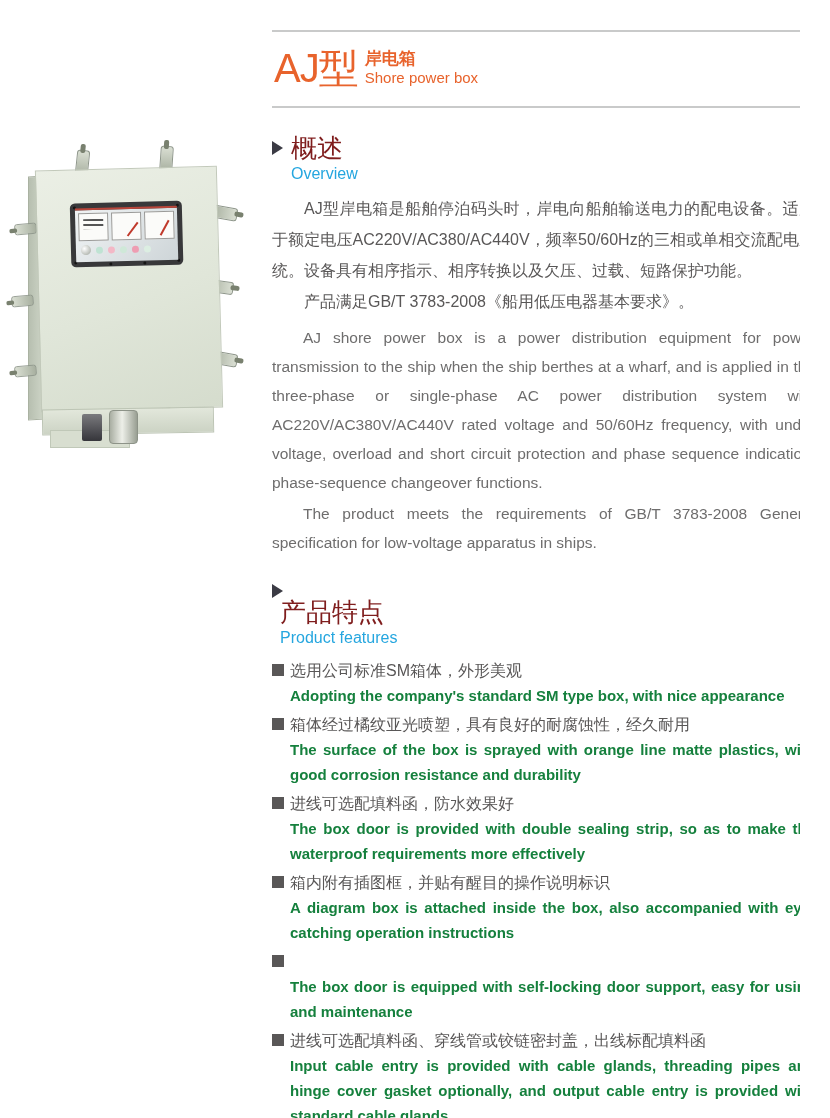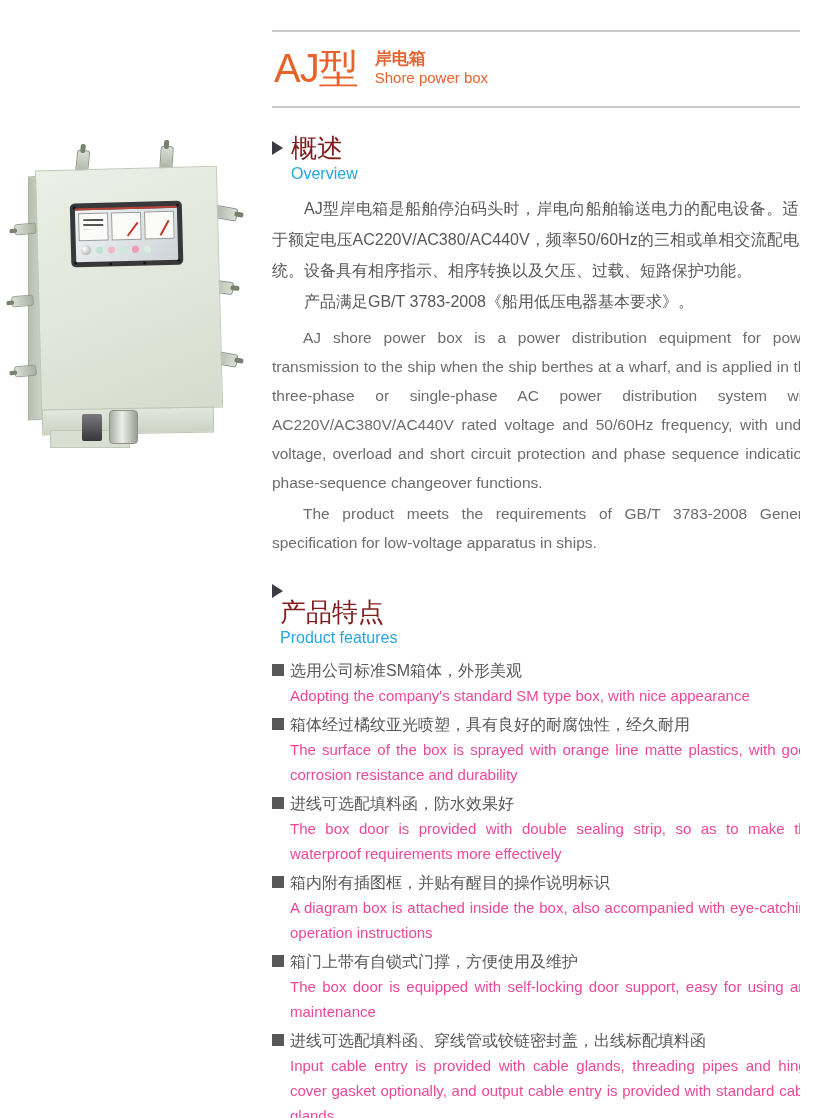--- a/index.html
+++ b/index.html
@@ -6,42 +6,42 @@
   .page{
     position:relative;width:800px;height:1118px;background:#ffffff;overflow:hidden;
     font-family:"Liberation Sans","DejaVu Sans",sans-serif;
   }
   
   .right-col{position:absolute;left:272px;top:0;width:543px;}
   .rule{border-top:2px solid #c9caca;height:0;}
   .rule1{margin-top:30px;}
   .title-row{display:flex;align-items:flex-start;padding:13px 0 15px 2px;}
   .model{font-size:40px;line-height:1.15;color:#e8632c;letter-spacing:-1px;font-weight:400;}
-  .title-sub{margin-left:17px;padding-top:4px;}
+  .title-sub{margin-left:7px;padding-top:4px;}
   .title-cn{font-size:17px;font-weight:bold;color:#e8632c;line-height:1.2;}
   .title-en{font-size:15px;color:#e8632c;line-height:1.25;}
   .sec-head{display:flex;margin-top:26px;}
   .sec-head.second{margin-top:20px;flex-direction:column;}
   .tri{width:0;height:0;border-top:7px solid transparent;border-bottom:7px solid transparent;
        border-left:11px solid #3b3b44;margin-top:7px;flex:0 0 auto;}
   .sec-titles{margin-left:8px;}
   .sec-cn{font-size:26px;color:#7f1d1d;line-height:1.15;}
   .sec-en{font-size:16px;color:#25a6df;line-height:1.3;}
   .para-cn{margin:8px 0 0 0;font-size:16px;line-height:31px;color:#595757;
            text-align:justify;text-align-last:left;text-indent:2em;}
   .para-cn.cont{margin-top:0;}
   .para-en{margin:6px 0 0 0;font-size:15.5px;line-height:29px;color:#6e6d6d;
            text-align:justify;text-align-last:left;text-indent:2em;}
   .para-en.cont{margin-top:2px;}
   .features{margin-top:10px;}
   .feat{margin-top:4px;}
   .feat-cn{font-size:16px;line-height:25px;color:#595757;}
   .square{display:inline-block;width:12px;height:12px;background:#595757;margin-right:6px;}
-  .feat-en{margin:0 0 0 18px;font-size:15px;line-height:25px;color:#ec4899;
-           text-align:justify;text-align-last:left;}
+  .feat-en{margin:0 0 0 18px;font-size:15px;line-height:25px;color:#15803d;
+           text-align:justify;text-align-last:left;font-weight:bold;}
   
   .photo{position:absolute;left:12px;top:142px;width:242px;height:322px;}
   .pbox-side{position:absolute;left:16px;top:34px;width:15px;height:242px;
       background:linear-gradient(90deg,#b7bfb0,#cfd6c8);transform:skewY(-4deg);
       border:1px solid #aab2a2;}
   .pbox-front{position:absolute;left:26px;top:26px;width:180px;height:240px;
       background:linear-gradient(160deg,#ebefe5 0%,#e0e6d9 55%,#d5dccd 100%);
       border:1px solid #c2c9ba;transform:rotate(-1.5deg);}
   .pwin{position:absolute;left:33px;top:33px;width:112px;height:64px;background:#38383a;
       border-radius:5px;}
@@ -186,21 +186,21 @@
         <div class="feat-en">The box door is provided with double sealing strip, so as to make the waterproof requirements more effectively</div>
       </div>
 
 
       <div class="feat">
         <div class="feat-cn"><span class="square"></span><span>箱内附有插图框，并贴有醒目的操作说明标识</span></div>
         <div class="feat-en">A diagram box is attached inside the box, also accompanied with eye-catching operation instructions</div>
       </div>
 
       <div class="feat">
-        <div class="feat-cn"><span class="square"></span><span>箱门上带有自锁式门撑，方便使用及维护</span></div>
+        <div class="feat-cn"><span class="square"></span></div>
         <div class="feat-en">The box door is equipped with self-locking door support, easy for using and maintenance</div>
       </div>
 
       <div class="feat">
         <div class="feat-cn"><span class="square"></span><span>进线可选配填料函、穿线管或铰链密封盖，出线标配填料函</span></div>
         <div class="feat-en">Input cable entry is provided with cable glands, threading pipes and hinge cover gasket optionally, and output cable entry is provided with standard cable glands</div>
       </div>
 
     </div>
   </div>

